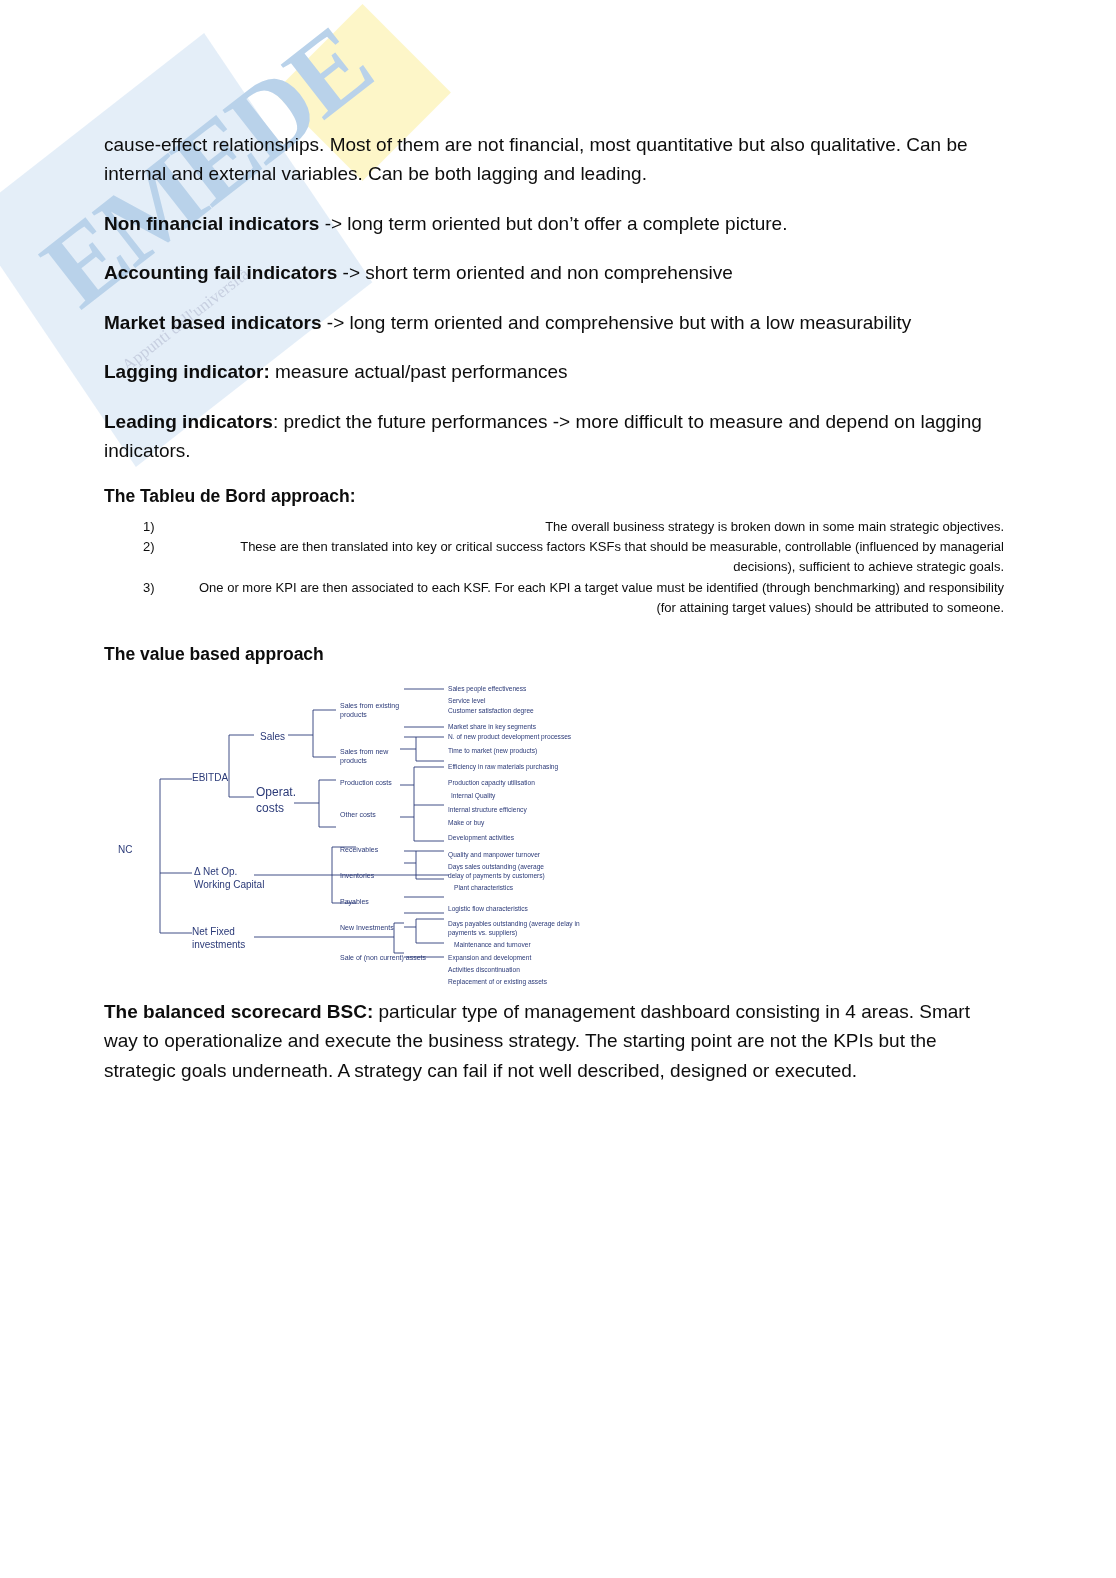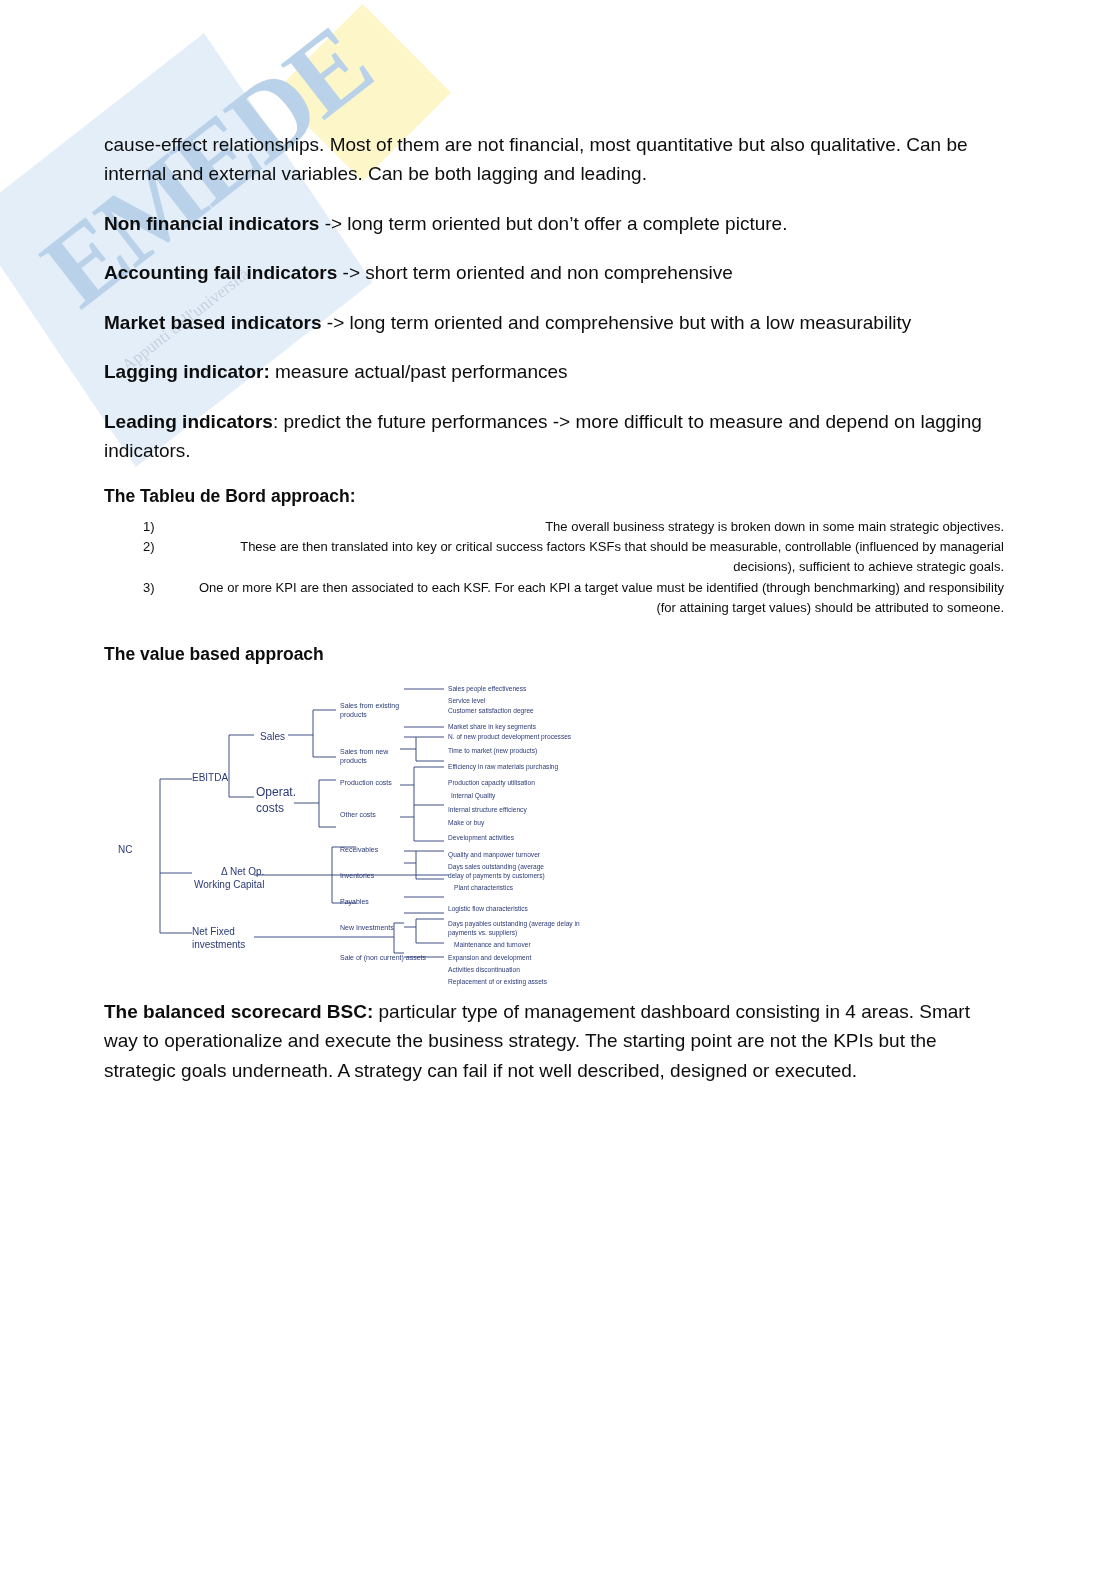--- a/index.html
+++ b/index.html
@@ -246,21 +246,21 @@
           <path d="M312 244 L340 244"></path>
           <path d="M312 268 L340 268"></path>
 
           <path d="M300 282 L340 282"></path>
         </g>
       </svg>
 
       <div class="lbl node" style="left:14px;top:168px;">NC</div>
 
       <div class="lbl node" style="left:88px;top:96px;">EBITDA</div>
-      <div class="lbl node" style="left:90px;top:190px;text-align:right;">Δ    Net Op.
+      <div class="lbl node" style="left:90px;top:190px;">Δ    Net Op.
 Working Capital</div>
       <div class="lbl node" style="left:88px;top:250px;">Net Fixed
 investments</div>
 
       <div class="lbl node" style="left:156px;top:55px;">Sales</div>
       <div class="lbl node" style="left:152px;top:110px;font-size:12px;">Operat.
 costs</div>
 
       <div class="lbl mid" style="left:236px;top:26px;">Sales from existing
 products</div>

